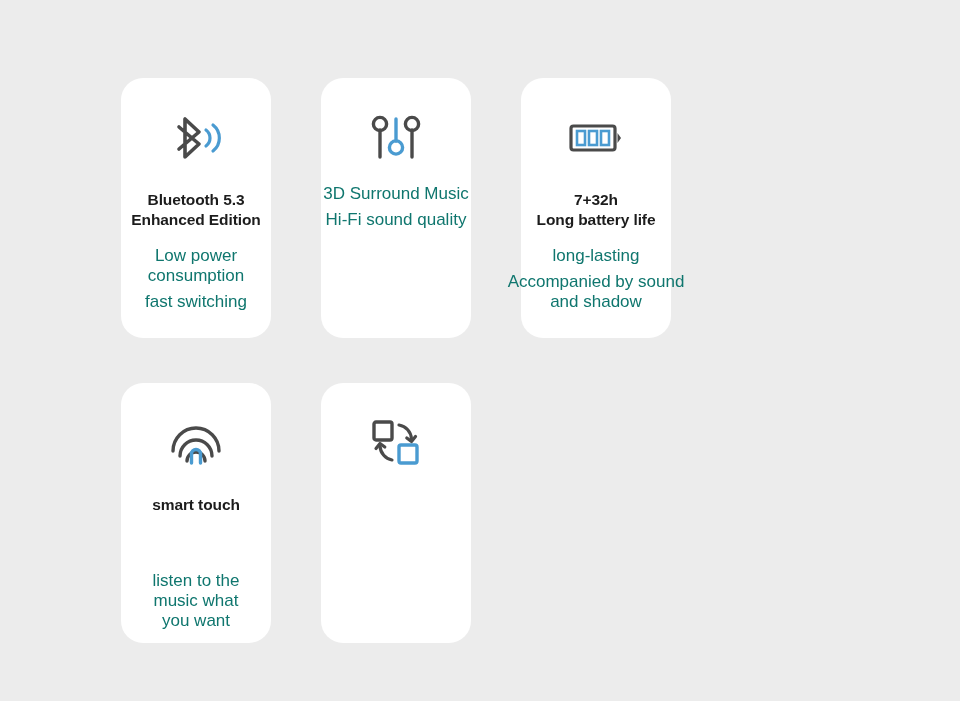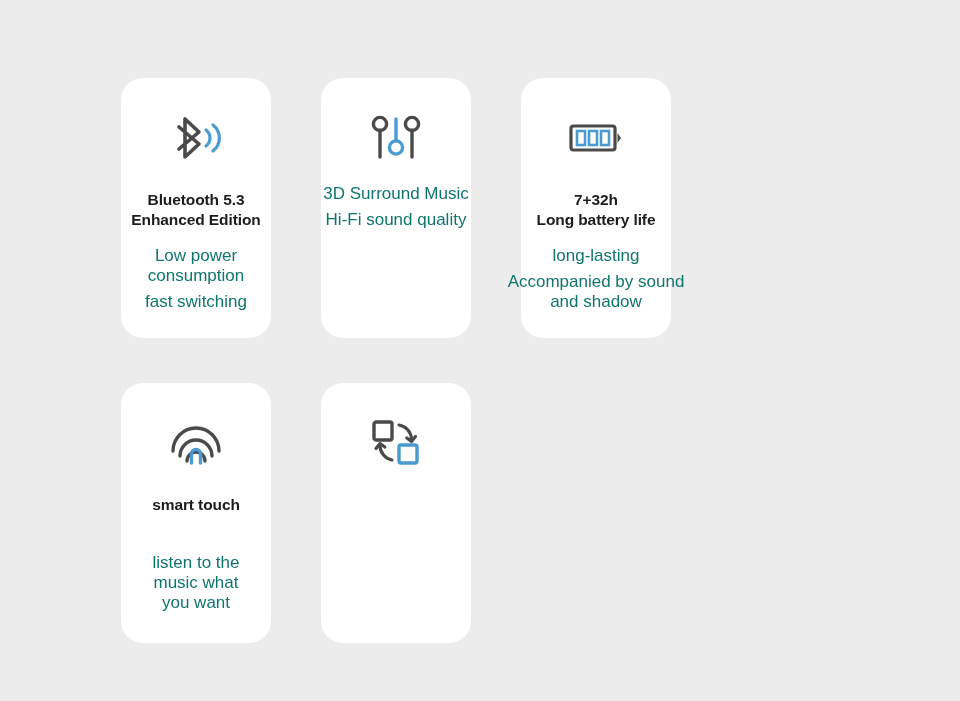--- a/index.html
+++ b/index.html
@@ -85,21 +85,21 @@
   .card-subtitle .sub-line {
     display: block;
   }
 
   .card-subtitle .sub-line + .sub-line {
     margin-top: 6px;
   }
 
   
   .feature-card.single-line-title .card-subtitle {
-    margin-top: 38px;
+    margin-top: 56px;
   }
 </style>
 </head>
 <body>
 
 <div id="feature-grid">
     <div class="feature-card">
       <div class="card-inner">
         <div class="icon-wrap">
           <svg width="58" height="50" viewBox="0 0 58 50">

